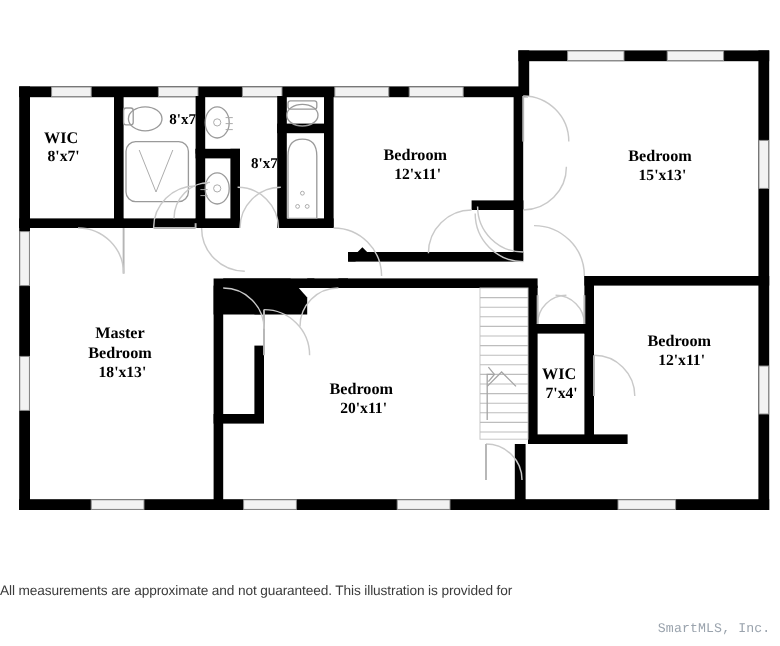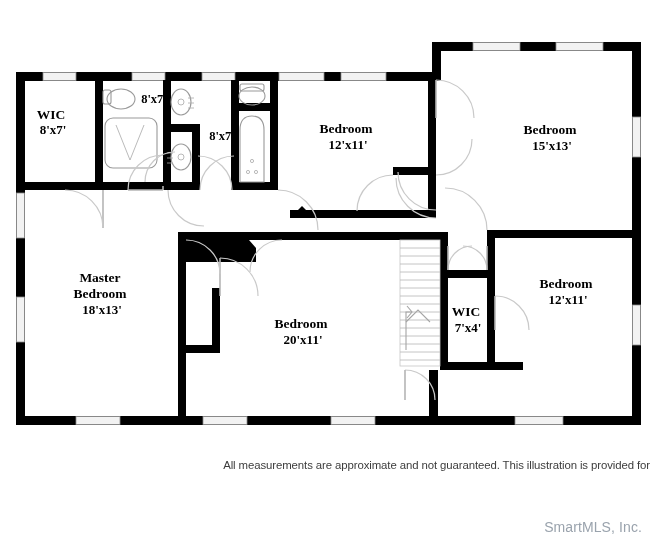--- a/index.html
+++ b/index.html
@@ -45,23 +45,23 @@
   .bath-dim {
     font-family: "Liberation Serif", serif;
     font-weight: bold;
     font-size: 12.5px;
     fill: #000000;
     text-anchor: middle;
   }
   #footer {
     position: absolute;
     left: 0;
-    top: 458px;
+    top: 486px;
     width: 650px;
-    text-align: right;
+    text-align: left;
   }
   #footer .line {
     font-family: "Liberation Sans", sans-serif;
     font-size: 11.4px;
     color: #3c3c3c;
     line-height: 15px;
     letter-spacing: -0.1px;
     white-space: nowrap;
   }
   .brand-wrap { display: inline; white-space: nowrap; }
@@ -75,22 +75,22 @@
     margin-left: 3px;
   }
   .bar { display: inline-block; width: 4px; vertical-align: middle; margin-left: 1.5px; }
   .bar.b1 { height: 5px;  background: #4f9fd4; }
   .bar.b2 { height: 9px;  background: #2f5d8a; }
   .bar.b3 { height: 11px; background: #6fa9d6; }
   #mls {
     position: absolute;
     right: 8px;
     top: 519px;
-    font-family: Liberation Sans, sans-serif;
-    font-size: 14px;
+    font-family: Liberation Mono, monospace;
+    font-size: 11px;
     color: #9aa3ad;
     letter-spacing: 0.1px;
   }
 </style>
 </head>
 <body>
 
 <div id="plan-root">
   <svg id="floorplan" viewBox="0 0 650 538">
 

